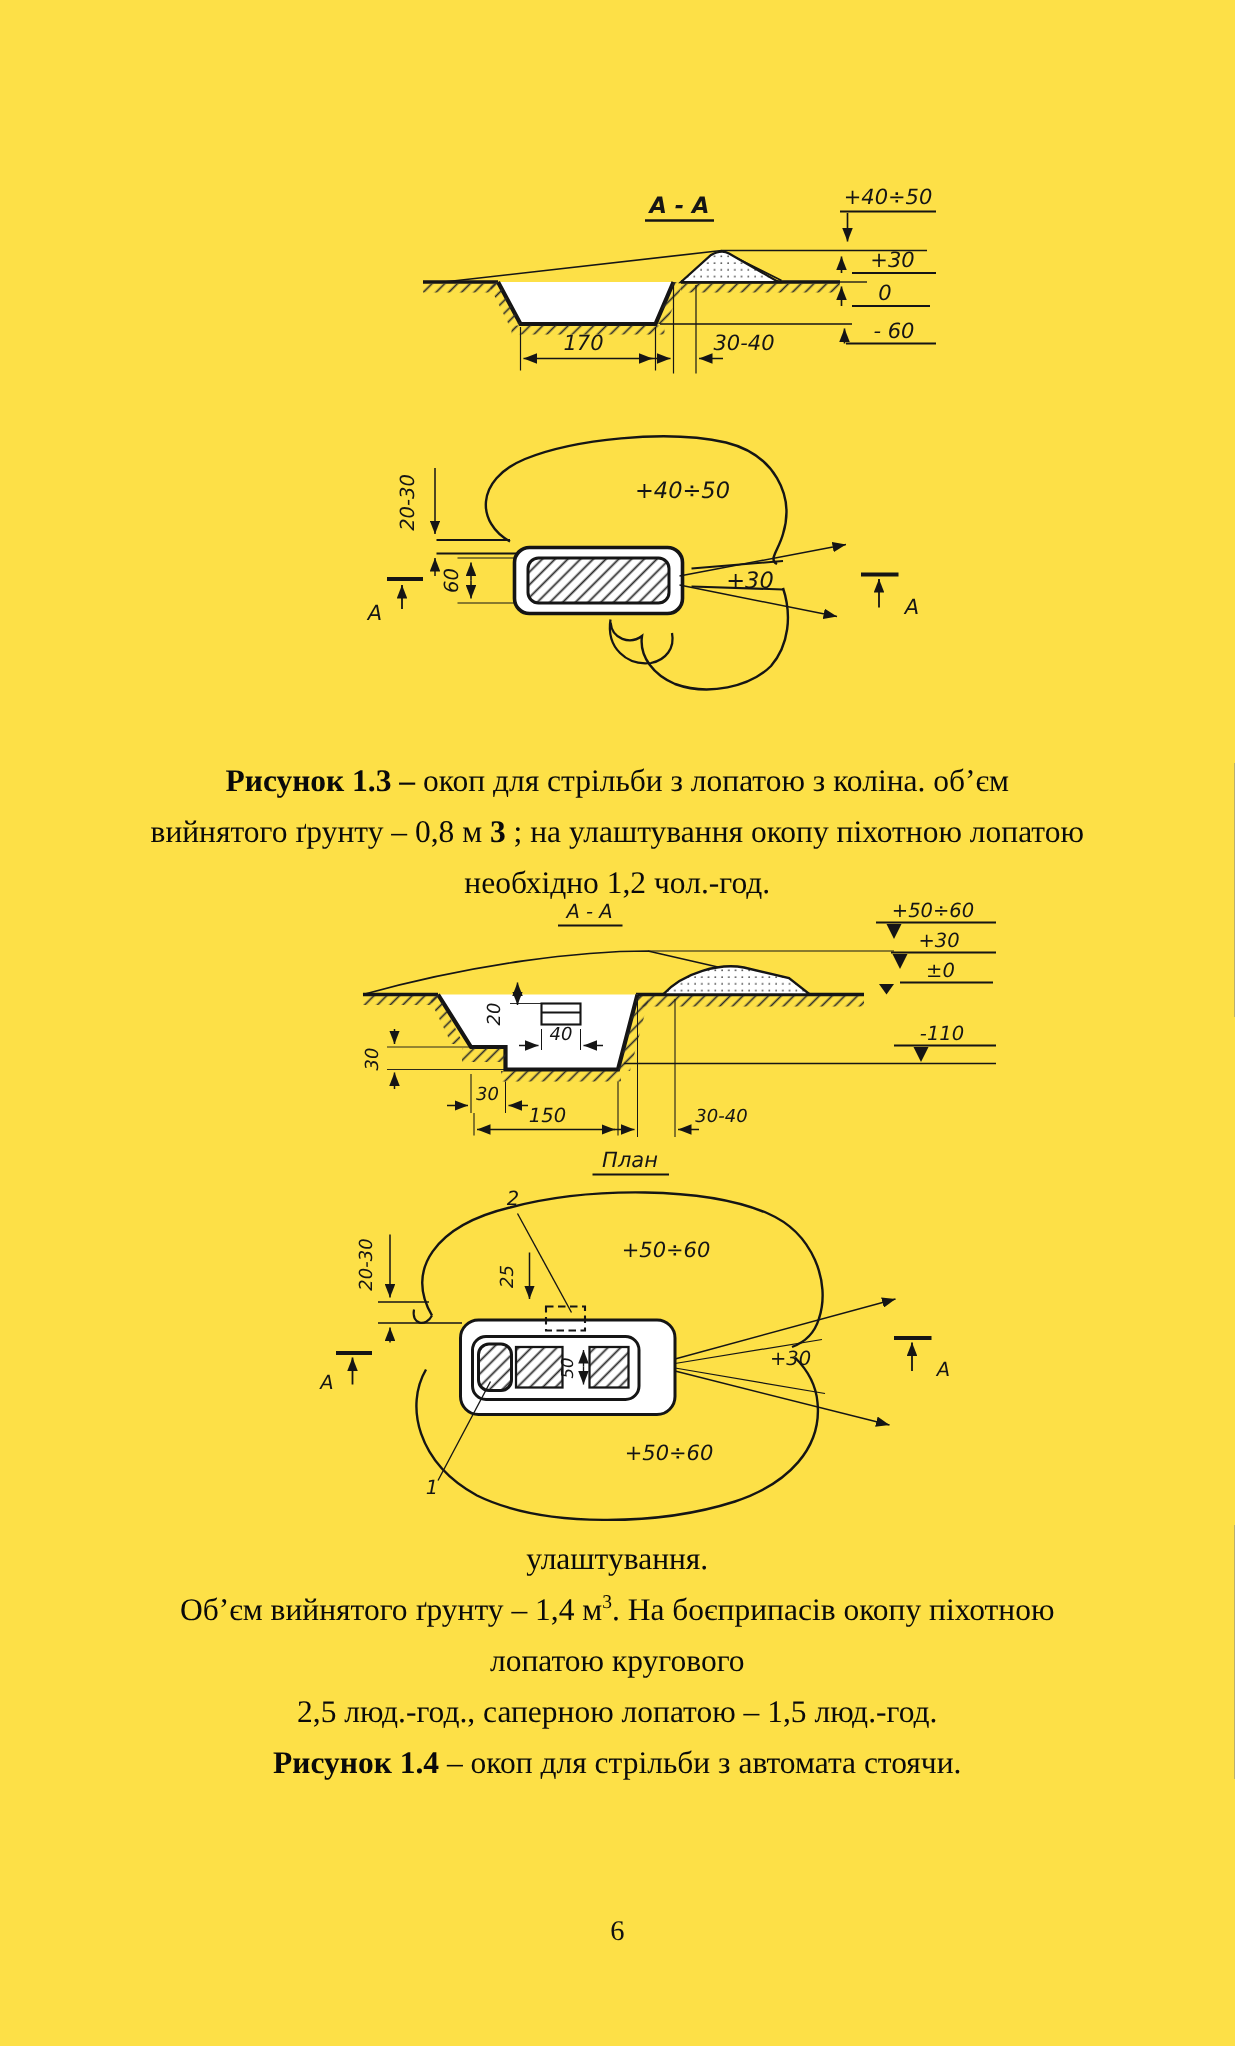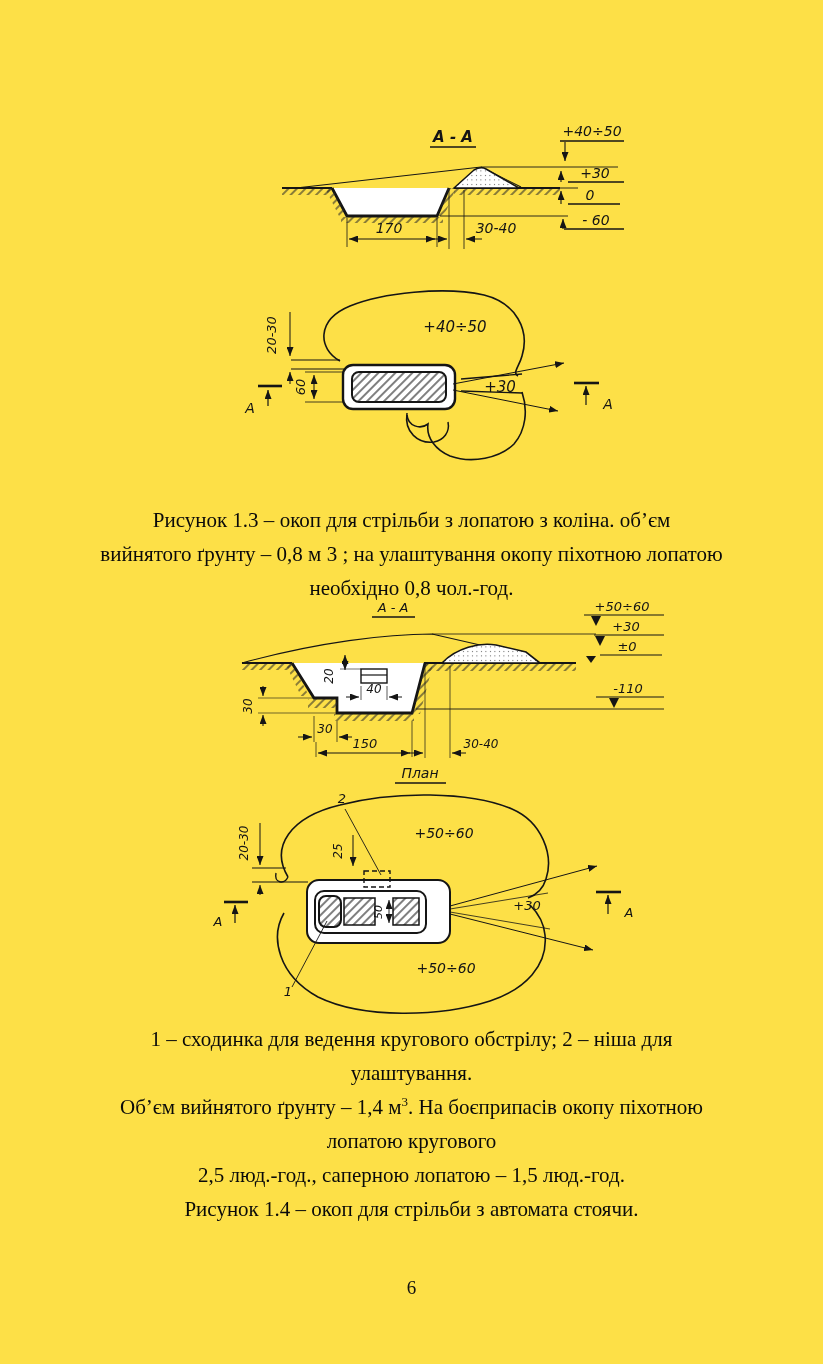--- a/index.html
+++ b/index.html
@@ -5,21 +5,21 @@
   html,body{margin:0;padding:0;background:#888;}
   .page{
     position:relative;width:823px;height:1364px;margin:0 auto;
     background:#fde047;overflow:hidden;
     font-family:"Liberation Serif", serif;color:#000;
   }
   svg{position:absolute;overflow:visible;}
   svg .dl{font-family:"DejaVu Sans", sans-serif;font-style:italic;fill:#151515;}
   .cap{position:absolute;left:0;width:823px;text-align:center;
        font-size:21px;line-height:34px;color:#0a0a0a;}
-  .cap .b{font-weight:normal;}
+  .cap .b{font-weight:bold;}
   .pageno{position:absolute;left:0;width:823px;top:1277px;text-align:center;
           font-size:19px;color:#111;}
   sup{font-size:13px;vertical-align:super;line-height:0;}
 </style>
 </head>
 <body>
 
 <div class="page">
 
   <svg style="left:268px;top:120px" width="360" height="142" viewBox="0 0 360 142">
@@ -139,21 +139,21 @@
     <g stroke="#151515">
       <line x1="396" y1="111" x2="421" y2="111" stroke-width="2.6"></line>
       <line x1="408" y1="133" x2="408" y2="114" stroke-width="1.2" marker-end="url(#a2)"></line>
       <text class="dl" x="430" y="137" font-size="14" text-anchor="middle" stroke="none">А</text>
     </g>
   </svg>
 
   <div class="cap" style="top:503px">
     <div><span class="b">Рисунок 1.3 –</span><span> окоп для стрільби з лопатою з коліна. об’єм</span></div>
     <div><span>вийнятого ґрунту – 0,8 м </span><span class="b">3</span><span> ; на улаштування окопу піхотною лопатою</span></div>
-    <div><span>необхідно 0,8 чол.-год.</span></div>
+    <div><span>необхідно 1,2 чол.-год.</span></div>
   </div>
 
   <svg style="left:228px;top:596px" width="442" height="170" viewBox="0 0 442 170">
     <defs>
       <marker id="a3" markerUnits="userSpaceOnUse" markerWidth="10" markerHeight="7" refX="9" refY="3.5" orient="auto">
         <path d="M0,0 L9,3.5 L0,7 Z" fill="#151515"></path>
       </marker>
       <pattern id="h3" width="6" height="6" patternUnits="userSpaceOnUse" patternTransform="rotate(45)">
         <line x1="3" y1="0" x2="3" y2="6" stroke="#2a2a2a" stroke-width="1.1"></line>
       </pattern>
@@ -316,21 +316,20 @@
       <line x1="430" y1="149" x2="430" y2="130" stroke-width="1.2" marker-end="url(#a4)"></line>
       <text class="dl" x="451" y="152" font-size="13" text-anchor="middle" stroke="none">А</text>
     </g>
     <g>
       <text class="dl" x="110" y="231" font-size="13" text-anchor="middle">1</text>
       <line x1="114" y1="222" x2="149" y2="156" stroke="#151515" stroke-width="0.9"></line>
     </g>
   </svg>
 
   <div class="cap" style="top:1022px">
-    <div><span>1 – сходинка для ведення кругового обстрілу; 2 – ніша для</span></div>
     <div><span>улаштування.</span></div>
     <div><span>Об’єм вийнятого ґрунту – 1,4 м</span><sup>3</sup><span>. На боєприпасів окопу піхотною</span></div>
     <div><span>лопатою кругового</span></div>
     <div><span>2,5 люд.-год., саперною лопатою – 1,5 люд.-год.</span></div>
     <div><span class="b">Рисунок 1.4</span><span> – окоп для стрільби з автомата стоячи.</span></div>
   </div>
 
   <div class="pageno">6</div>
 </div>
 

